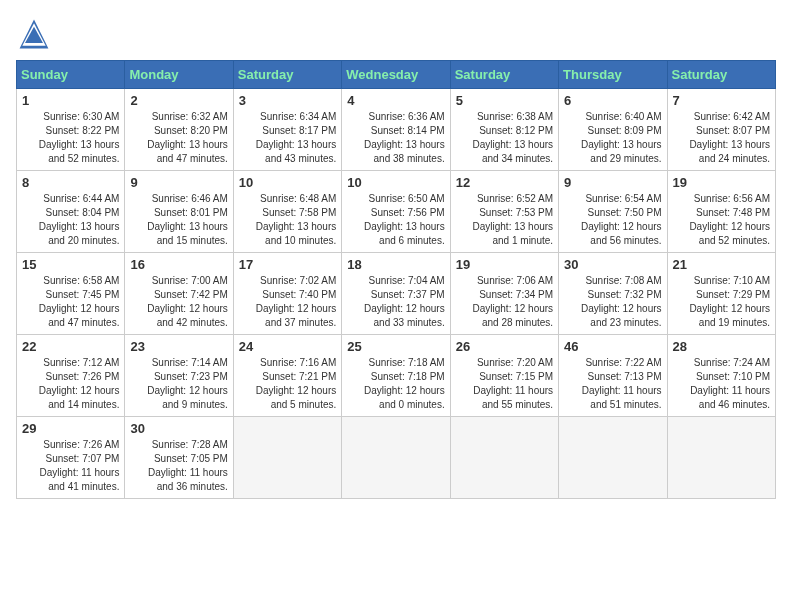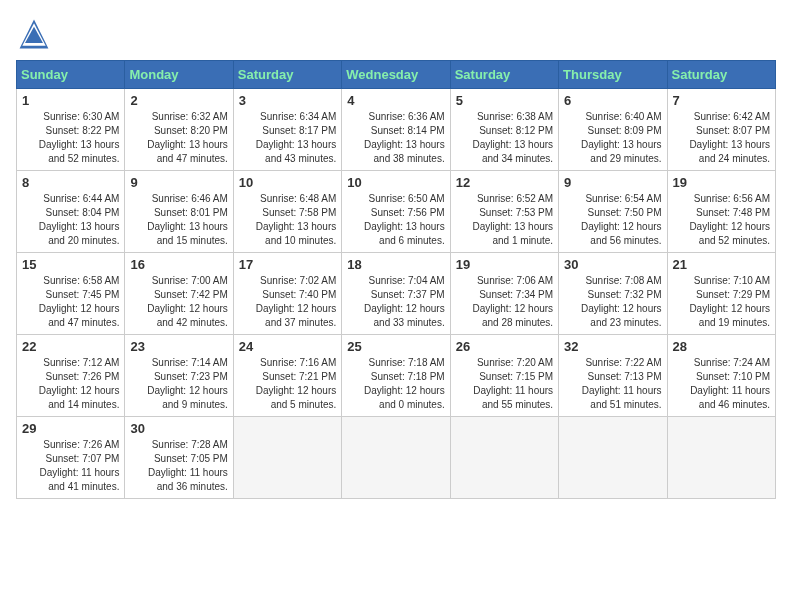--- a/index.html
+++ b/index.html
@@ -327,21 +327,21 @@
       </td>
         <td>
         <div class="day-num">26</div>
         <div class="day-info">
           Sunrise: 7:20 AM<br>
           Sunset: 7:15 PM<br>
           Daylight: 11 hours and 55 minutes.
         </div>
       </td>
         <td>
-        <div class="day-num">32</div>
+        <div class="day-num">46</div>
         <div class="day-info">
           Sunrise: 7:22 AM<br>
           Sunset: 7:13 PM<br>
           Daylight: 11 hours and 51 minutes.
         </div>
       </td>
         <td>
         <div class="day-num">28</div>
         <div class="day-info">
           Sunrise: 7:24 AM<br>

